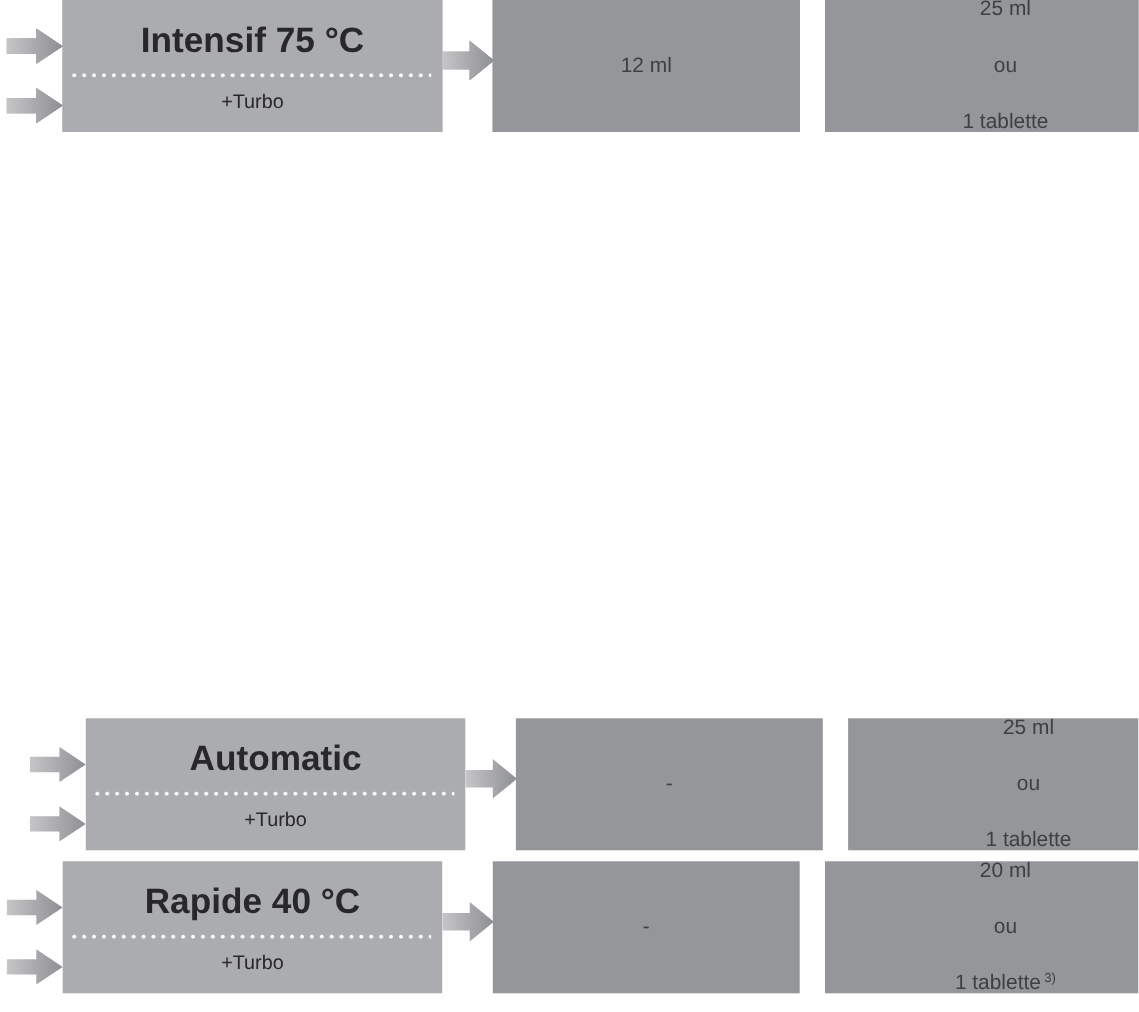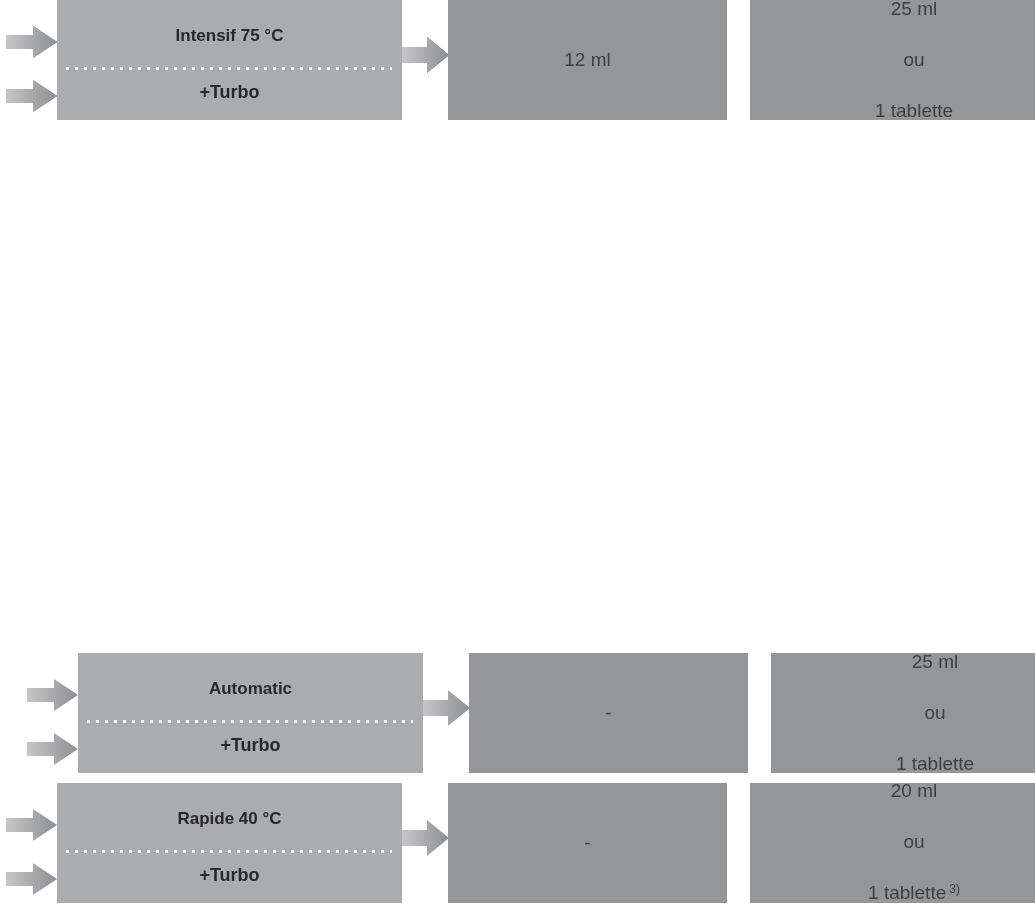--- a/index.html
+++ b/index.html
@@ -28,30 +28,30 @@
   .a-left2 { left:6px; top:80px; }
   .a-mid   { left:402px; top:37px; }
 
   .program-box {
     position:absolute; left:57px; top:0; width:345px; height:120px;
     background:#abacb0;
   }
   .program-name {
     position:absolute; top:21px; left:0; right:0; height:30px;
     display:flex; align-items:center; justify-content:center; gap:7px;
-    font-size:17px; font-weight:bold; color:#28282a;
+    font-size:32px; font-weight:bold; color:#28282a;
   }
   .dotline {
     position:absolute; top:66px; left:6px; right:10px; height:5px;
     background-image: radial-gradient(circle, #ffffff 1.6px, rgba(255,255,255,0) 1.9px);
     background-size: 9px 5px; background-repeat: repeat-x; background-position: left center;
   }
   .turbo {
     position:absolute; top:80px; left:0; right:0; text-align:center;
-    font-size:18px; font-weight:bold; color:#28282a; line-height:24px;
+    font-size:18px; font-weight:normal; color:#28282a; line-height:24px;
   }
   .cell {
     position:absolute; top:0; height:120px; background:#95969a;
     display:flex; flex-direction:column; align-items:center; justify-content:center;
     font-size:19px; color:#3e3f43; line-height:26px; text-align:center;
   }
   .cell-c1 { left:448px; width:279px; }
   .cell-c2 { left:750px; width:328px;gap:25px; }
   .supcell { font-size:12px; position:relative; top:-6px; margin-left:3px; }
   .glass-icon { display:inline-block; }

